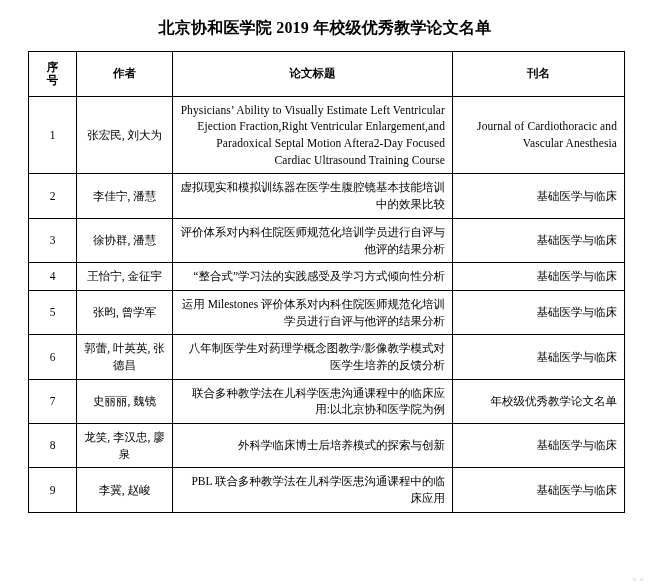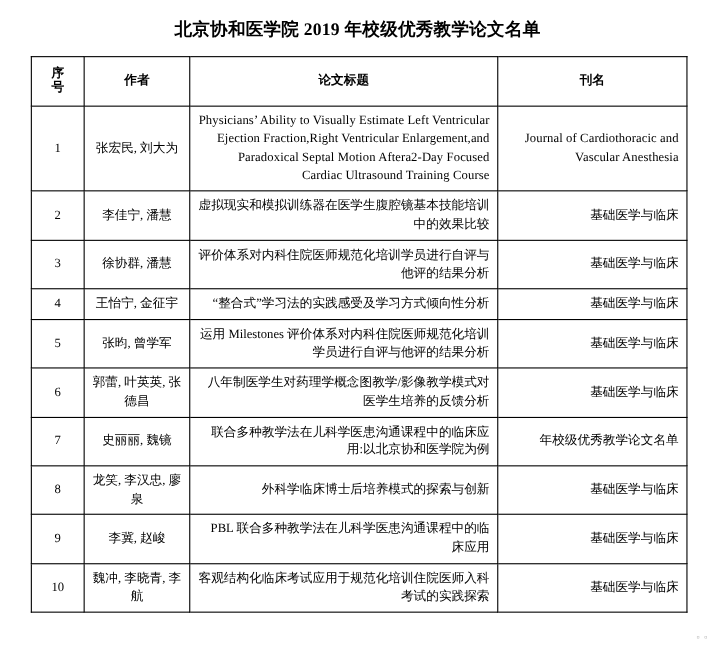--- a/index.html
+++ b/index.html
@@ -167,24 +167,18 @@
         <td class="author">龙笑, 李汉忠, 廖泉</td>
         <td class="title">外科学临床博士后培养模式的探索与创新</td>
         <td class="journal">基础医学与临床</td>
       </tr>
       <tr>
         <td class="idx">9</td>
         <td class="author">李冀, 赵峻</td>
         <td class="title">PBL 联合多种教学法在儿科学医患沟通课程中的临床应用</td>
         <td class="journal">基础医学与临床</td>
       </tr>
-      <tr>
-        <td class="idx">10</td>
-        <td class="author">魏冲, 李晓青, 李航</td>
-        <td class="title">客观结构化临床考试应用于规范化培训住院医师入科考试的实践探索</td>
-        <td class="journal">基础医学与临床</td>
-      </tr>
     </tbody>
   </table>
 
   <div class="corner-mark">▫ ▫</div>
 
 </div>
 
 </body></html>

